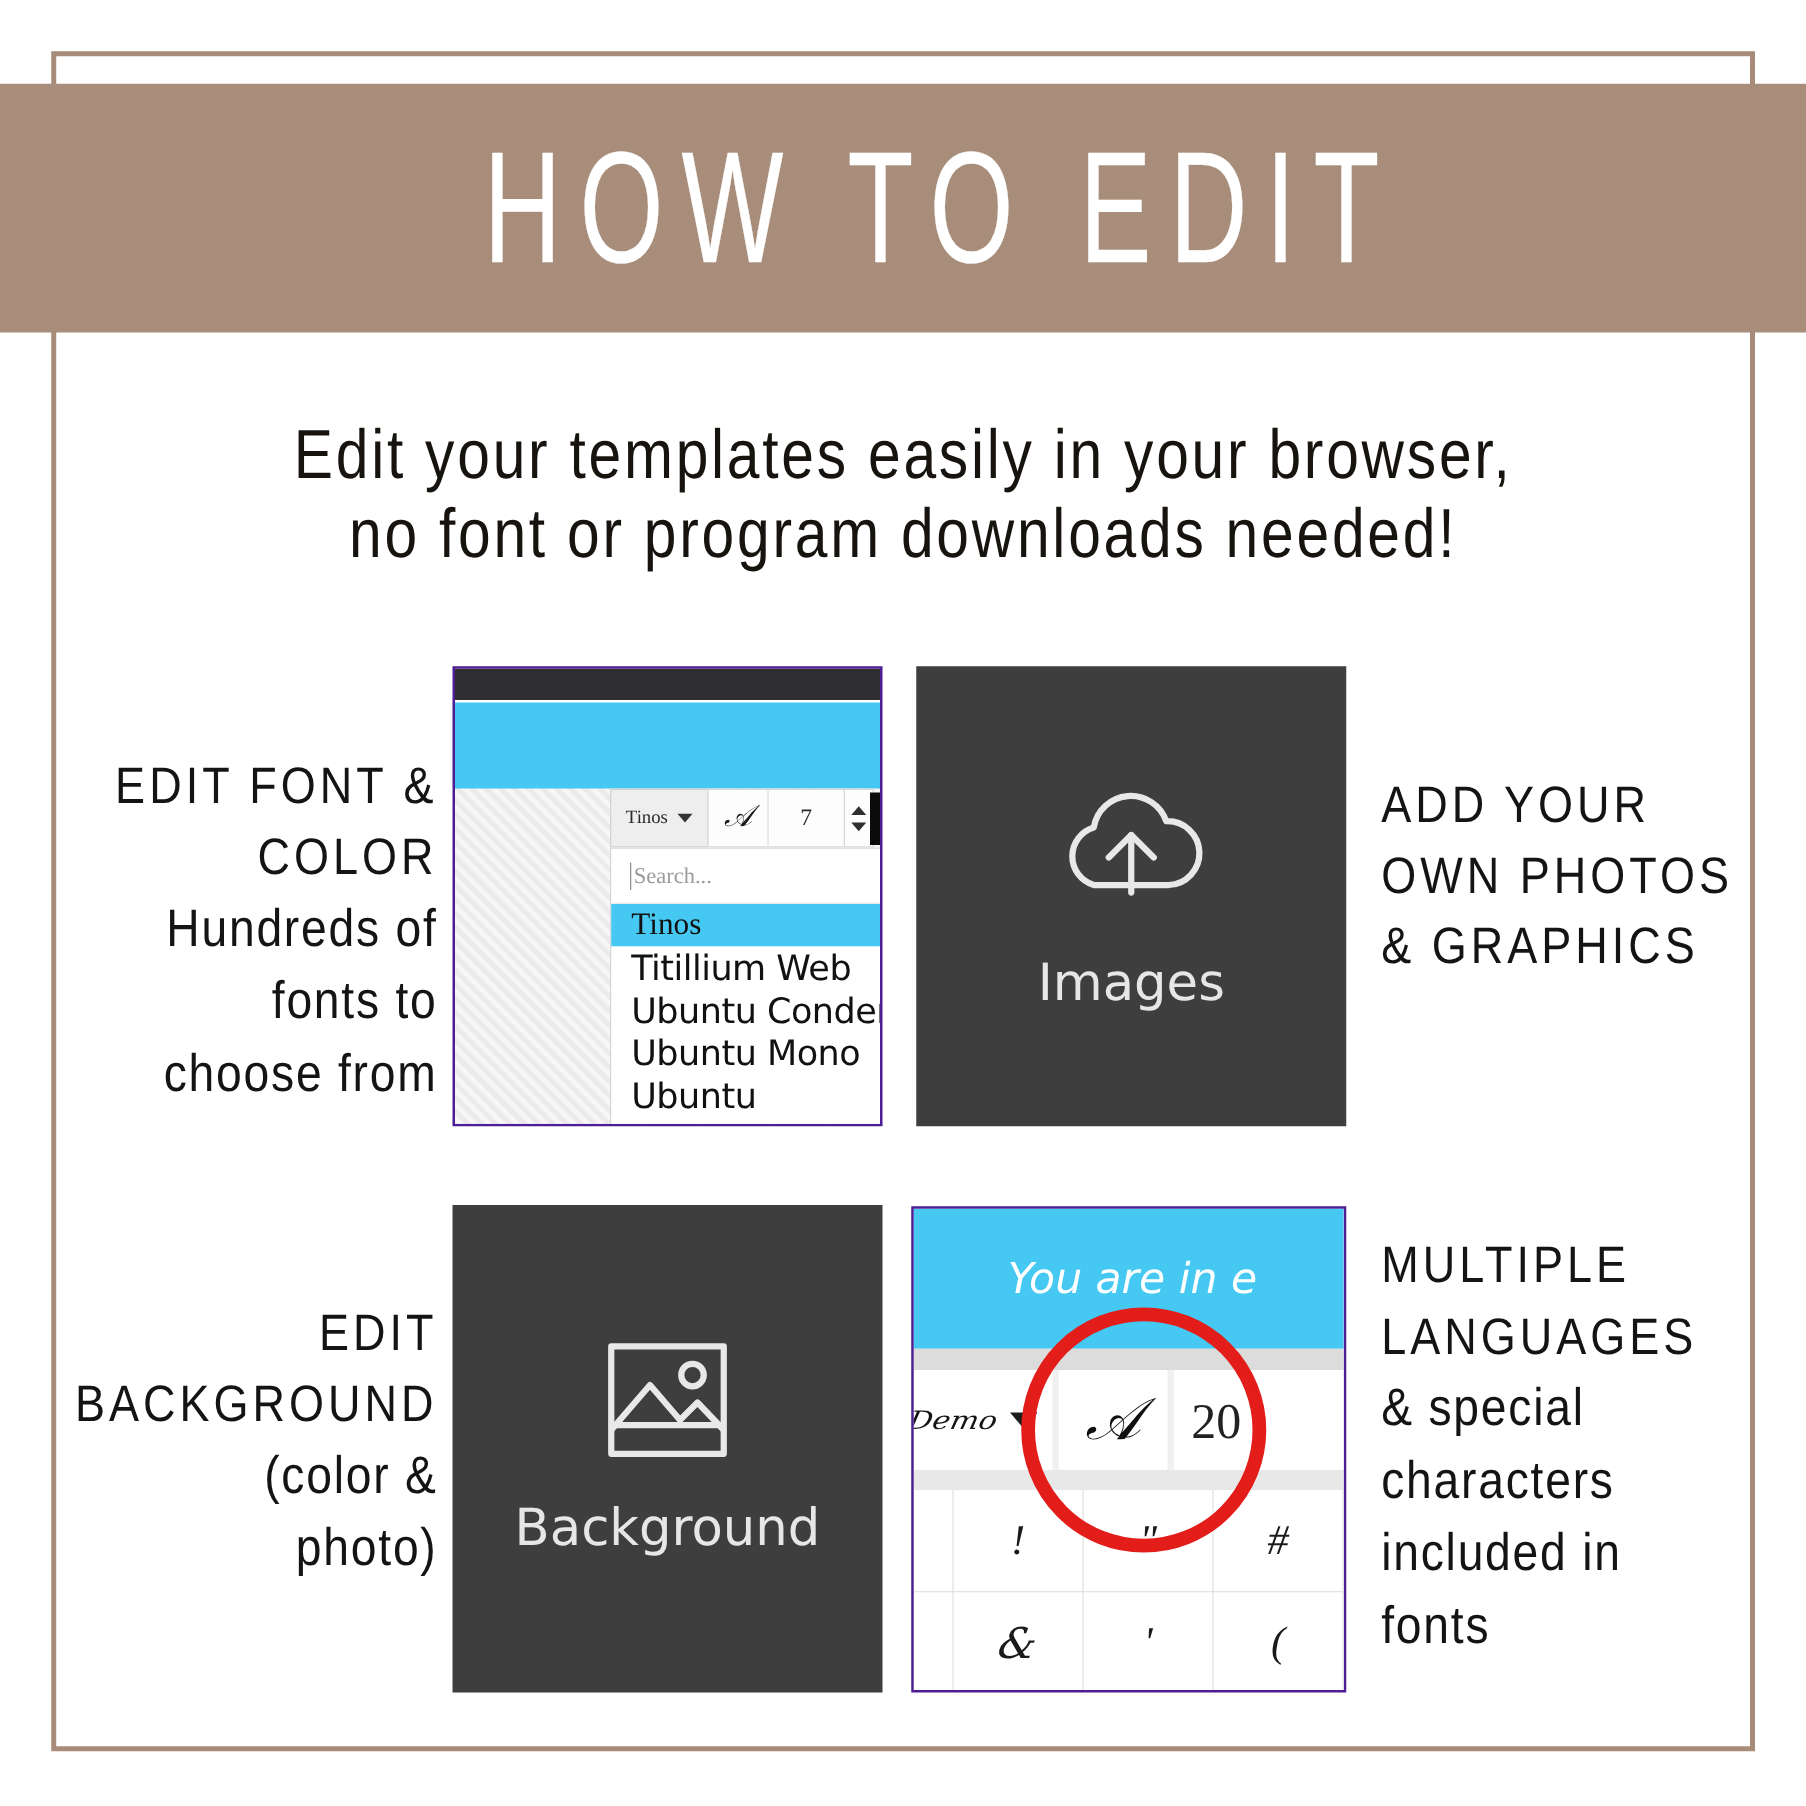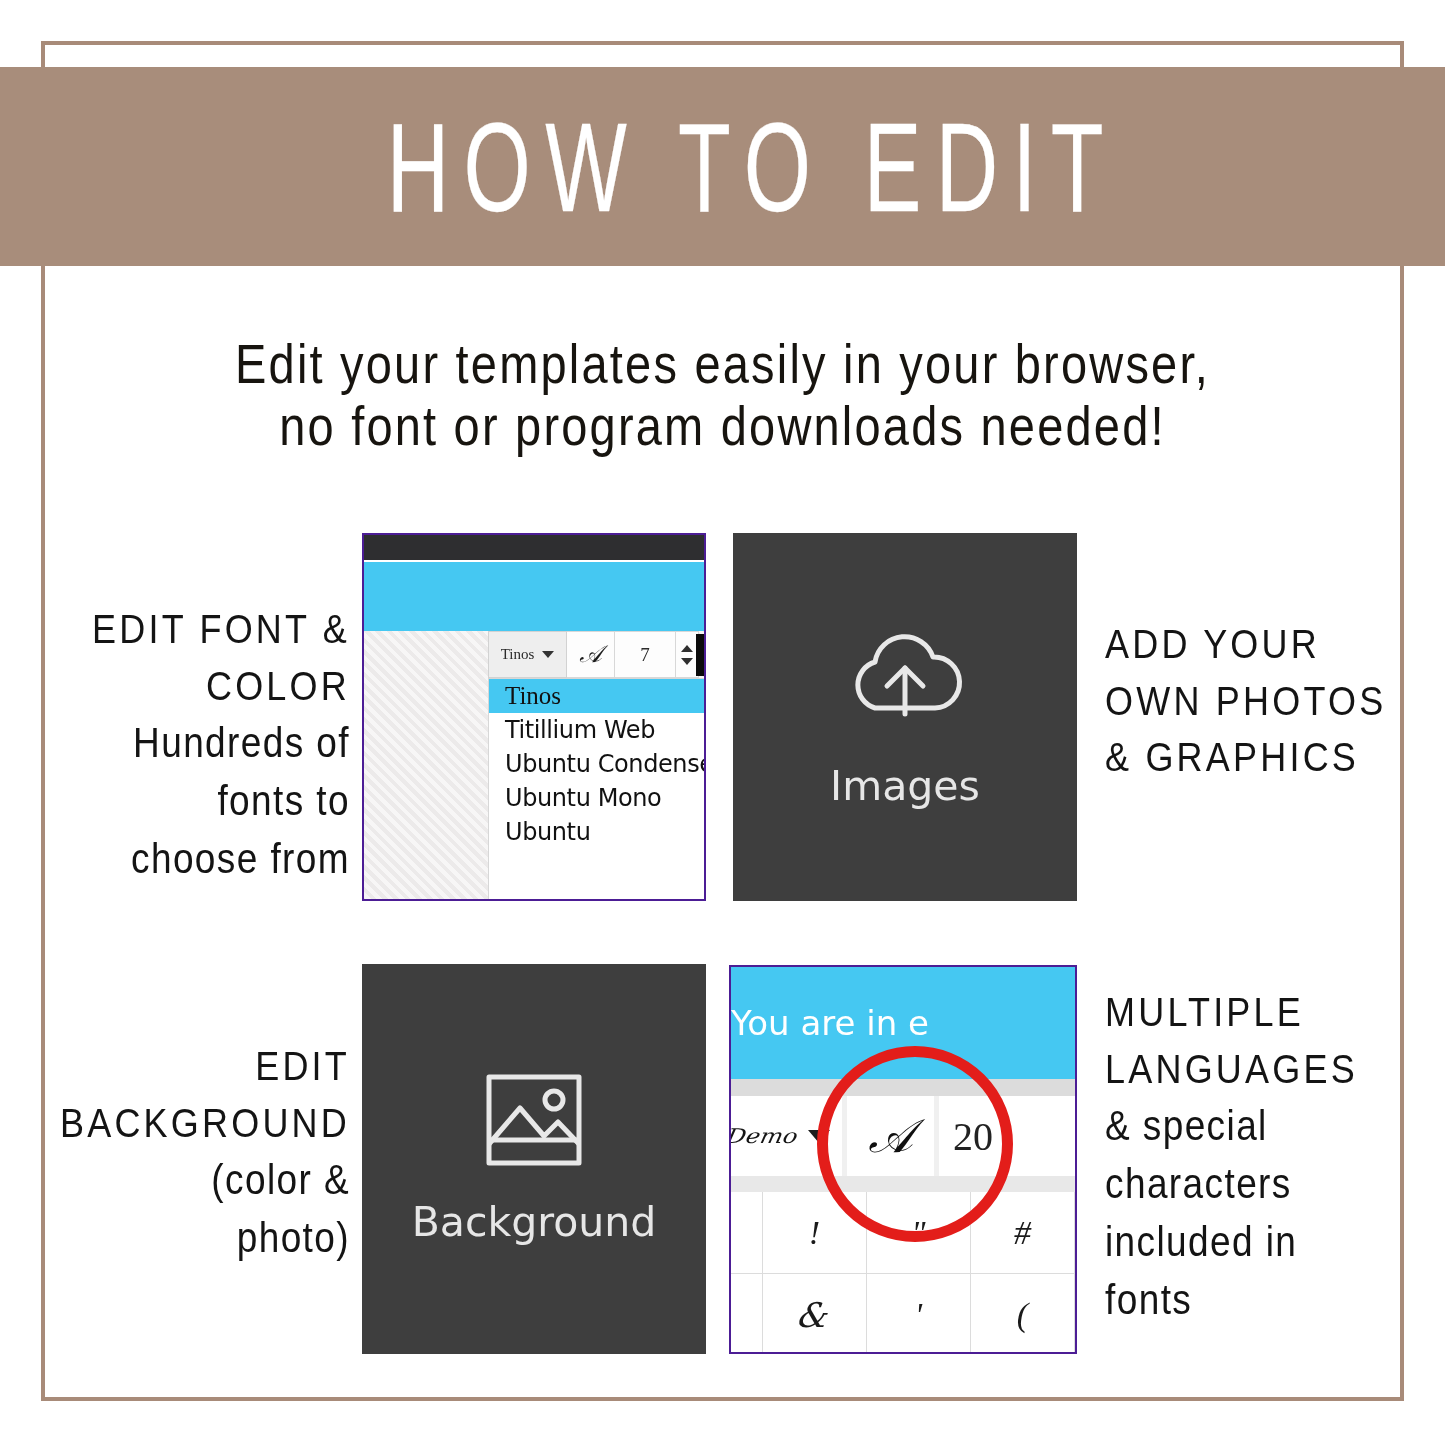--- a/index.html
+++ b/index.html
@@ -127,36 +127,36 @@
   .fp-dropdown { position: absolute; left: 124px; top: 143px; width: 220px; height: 225px; background: #fff; border: 1px solid #d7d7d7; }
   .fp-search {
     height: 44px; display: flex; align-items: center; padding-left: 18px;
     font-size: 18px; color: #9b9b9b; font-family: "Liberation Serif", serif;
     border-bottom: 1px solid #eeeeee; position: relative;
   }
   .fp-search::before { content: ""; position: absolute; left: 15px; top: 11px; width: 1px; height: 22px; background: #8f8f8f; }
   .fp-list { list-style: none; }
   .fp-item { height: 34px; display: flex; align-items: center; padding-left: 16px; font-size: 25px; color: #111; white-space: nowrap; }
   .fp-item.sel { background: #45c8f2; font-family: "Liberation Serif", serif; }
-  .fp-item.sans { font-family: "DejaVu Sans", sans-serif; font-size: 24px; letter-spacing: -0.4px; }
+  .fp-item.sans { font-family: "DejaVu Sans", sans-serif; font-size: 28px; letter-spacing: -0.4px; }
 
   
   .darktile { background: #3e3e3e; display: flex; flex-direction: column; align-items: center; justify-content: center; }
   #tile-images     { left: 733px; top: 533px;  width: 344px; height: 368px; }
   #tile-background { left: 362px; top: 964px;  width: 344px; height: 390px; }
   .darktile-label { color: #e6e6e6; font-size: 41px; font-weight: 400; font-family: "DejaVu Sans", sans-serif; }
   #tile-images .darktile-label { margin-top: 34px; }
   #tile-background .darktile-label { margin-top: 30px; }
   .dark-icon svg { display: block; }
 
   
   #tile-charmap { left: 729px; top: 965px; width: 348px; height: 389px; }
   .cm-cyan {
     position: absolute; left: 0; top: 0; width: 100%; height: 112px; background: #45c8f2;
-    display: flex; align-items: center; justify-content: flex-start; padding-right: 0;
+    display: flex; align-items: center; justify-content: center; padding-right: 0; font-style: italic;
   }
   .cm-cyan-text { color: #fff; font-size: 34px; font-family: "DejaVu Sans", sans-serif; white-space: nowrap; margin-right: -6px; }
   .cm-greybar { position: absolute; left: 0; top: 112px; width: 100%; height: 17px; background: #dcdcdc; }
   .cm-toolbar { position: absolute; left: 0; top: 129px; width: 100%; height: 80px; display: flex; background: #fff; }
   .cm-tb-cell { border-right: 5px solid #f0f0f0; display: flex; align-items: center; justify-content: center; position: relative; }
   .cm-tb-name { width: 116px; justify-content: flex-start; padding-left: 0; }
   .cm-tb-nametext { font-family: "DejaVu Serif", serif; font-style: italic; font-size: 24px; color: #151515; transform: skewX(-12deg) scaleY(0.85); margin-left: -4px; }
   .cm-tb-caret { width: 0; height: 0; border-left: 11px solid transparent; border-right: 11px solid transparent; border-top: 13px solid #1d1d1d; margin-left: 10px; }
   .cm-tb-glyph { width: 92px; font-family: "Liberation Serif", serif; font-style: italic; font-size: 47px; color: #101010; }
   .cm-tb-size  { width: 130px; justify-content: flex-start; padding-left: 14px; font-family: "Liberation Serif", serif; font-size: 40px; color: #222; border-right: none; }
@@ -236,20 +236,21 @@
       <div class="fp-glyphbtn">𝒜</div>
       <div class="fp-sizebox">7</div>
       <div class="fp-stepper">
         <span class="fp-step-up"></span>
         <span class="fp-step-down"></span>
       </div>
     </div>
     <div class="fp-darkpill"></div>
 
     <div class="fp-dropdown">
+      <div class="fp-search">Search...</div>
       <ul class="fp-list">
         <li class="fp-item sel">Tinos</li>
         <li class="fp-item sans">Titillium Web</li>
         <li class="fp-item sans">Ubuntu Condensed</li>
         <li class="fp-item sans">Ubuntu  Mono</li>
         <li class="fp-item sans">Ubuntu</li>
       </ul>
     </div>
   </div>
 

